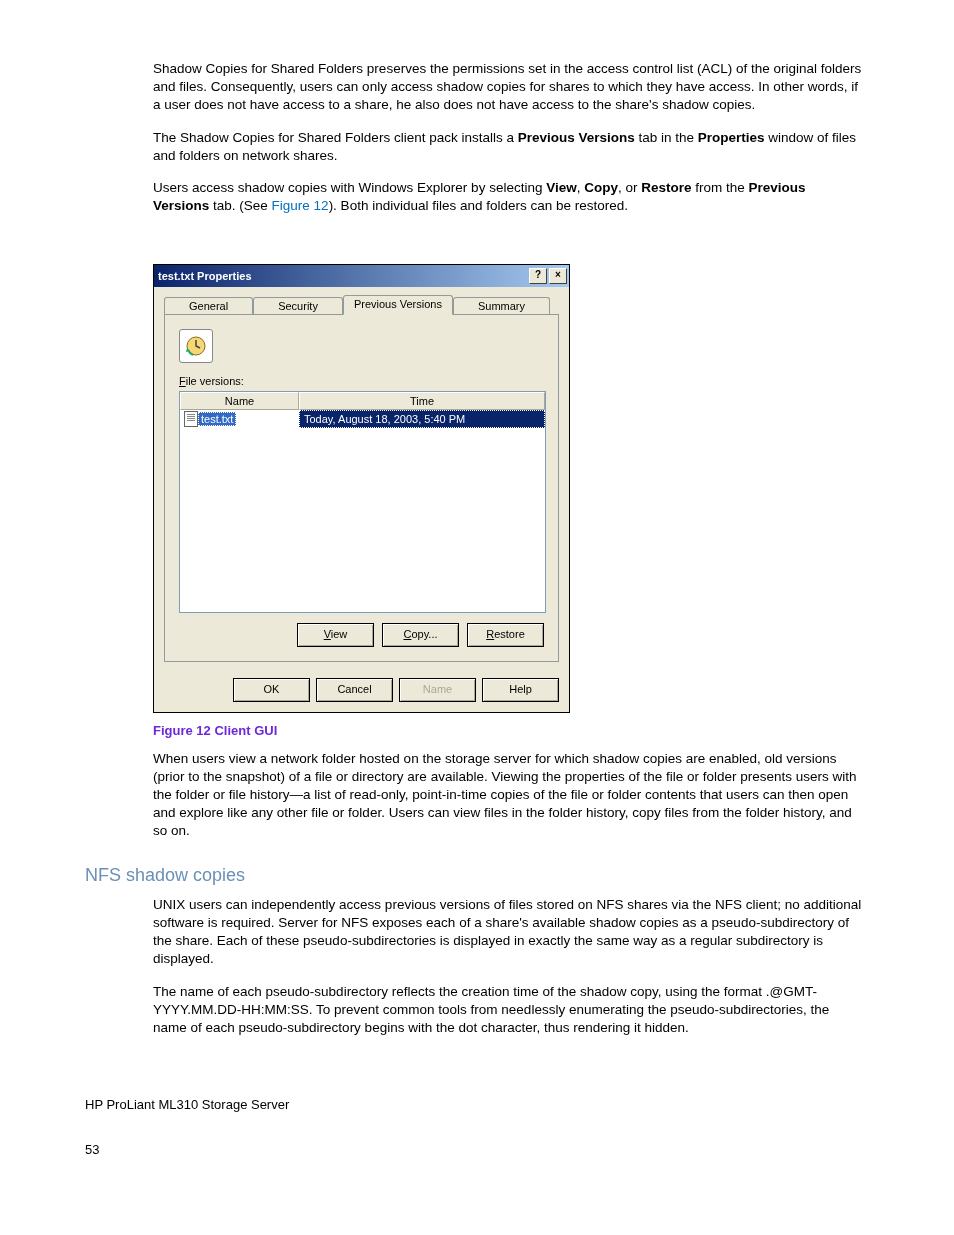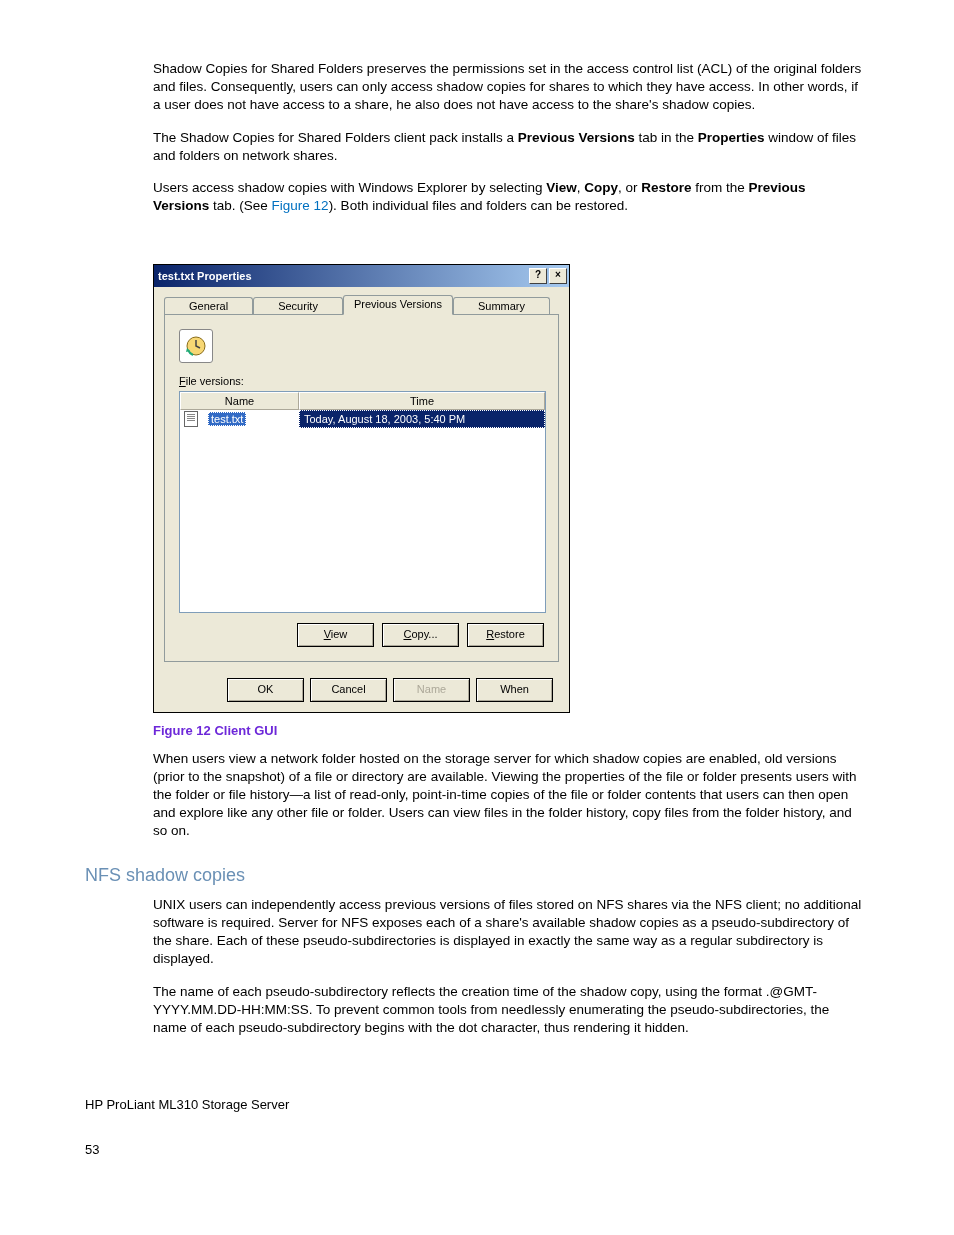--- a/index.html
+++ b/index.html
@@ -117,42 +117,42 @@
     border-bottom-color: #aca899;
     font-size: 11px;
     padding: 2px 6px;
   }
   .lv-hcol.name { width: 105px; }
   .lv-hcol.time { flex: 1; }
   .lv-row {
     display: flex;
     font-size: 11px;
   }
-  .lv-cell { padding: 1px 4px; display:flex; align-items:center; gap:10px; }
+  .lv-cell { padding: 1px 4px; display:flex; align-items:center; gap:0; }
   .lv-cell.name { width: 111px; }
   .lv-cell.time { flex: 1; background: #0a246a; color: #fff; border: 1px dotted #fff; }
   .file-icon { width: 12px; height: 14px; border: 1px solid #666; background:#fff; position:relative; }
   .file-icon::before { content:""; position:absolute; top:2px; left:2px; right:2px; height:1px; background:#888; box-shadow: 0 2px #888, 0 4px #888, 0 6px #888; }
   .lv-filename { background: #316ac5; color:#fff; padding: 0 2px; border:1px dotted #fff; }
   .btn-row { display:flex; justify-content:flex-end; gap: 8px; margin-top: 10px; }
   .btn-row.pv { padding-right: 0; }
   .w-btn {
     width: 75px; height: 22px;
     border: 1px solid #000;
     background: #ece9d8;
     font-size: 11px;
     font-family: Tahoma, sans-serif;
     box-shadow: inset 1px 1px #fff, inset -1px -1px #aca899;
     text-align: center;
     line-height: 20px;
   }
   .w-btn.disabled { color: #aca899; }
   .dlg-buttons {
     display:flex; justify-content:flex-end; gap: 6px;
-    padding: 8px 16px 10px 10px;
+    padding: 8px 10px 10px 10px;
   }
   .caption {
     color: #6d28d9;
     font-weight: bold;
     font-size: 13px;
     padding-left: 68px;
     margin: 10px 0 12px 0;
   }
   .section-h {
     color: #6a90b5;
@@ -227,21 +227,21 @@
         <div class="btn-row pv">
           <div class="w-btn"><u>V</u><span></span>iew</div>
           <div class="w-btn"><u>C</u>opy...</div>
           <div class="w-btn"><u>R</u>estore</div>
         </div>
       </div>
       <div class="dlg-buttons">
         <div class="w-btn">OK</div>
         <div class="w-btn">Cancel</div>
         <div class="w-btn disabled">Name</div>
-        <div class="w-btn">When</div>
+        <div class="w-btn">Help</div>
       </div>
     </div>
   </div>
 
   <div class="caption">Figure 12 Client GUI</div>
 
   <p class="body-text">When users view a network folder hosted on the storage server for which shadow copies are enabled, old versions (prior to the snapshot) of a file or directory are available. Viewing the properties of the file or folder presents users with the folder or file history—a list of read-only, point-in-time copies of the file or folder contents that users can then open and explore like any other file or folder. Users can view files in the folder history, copy files from the folder history, and so on.</p>
 
   <h2 class="section-h">NFS shadow copies</h2>
 

